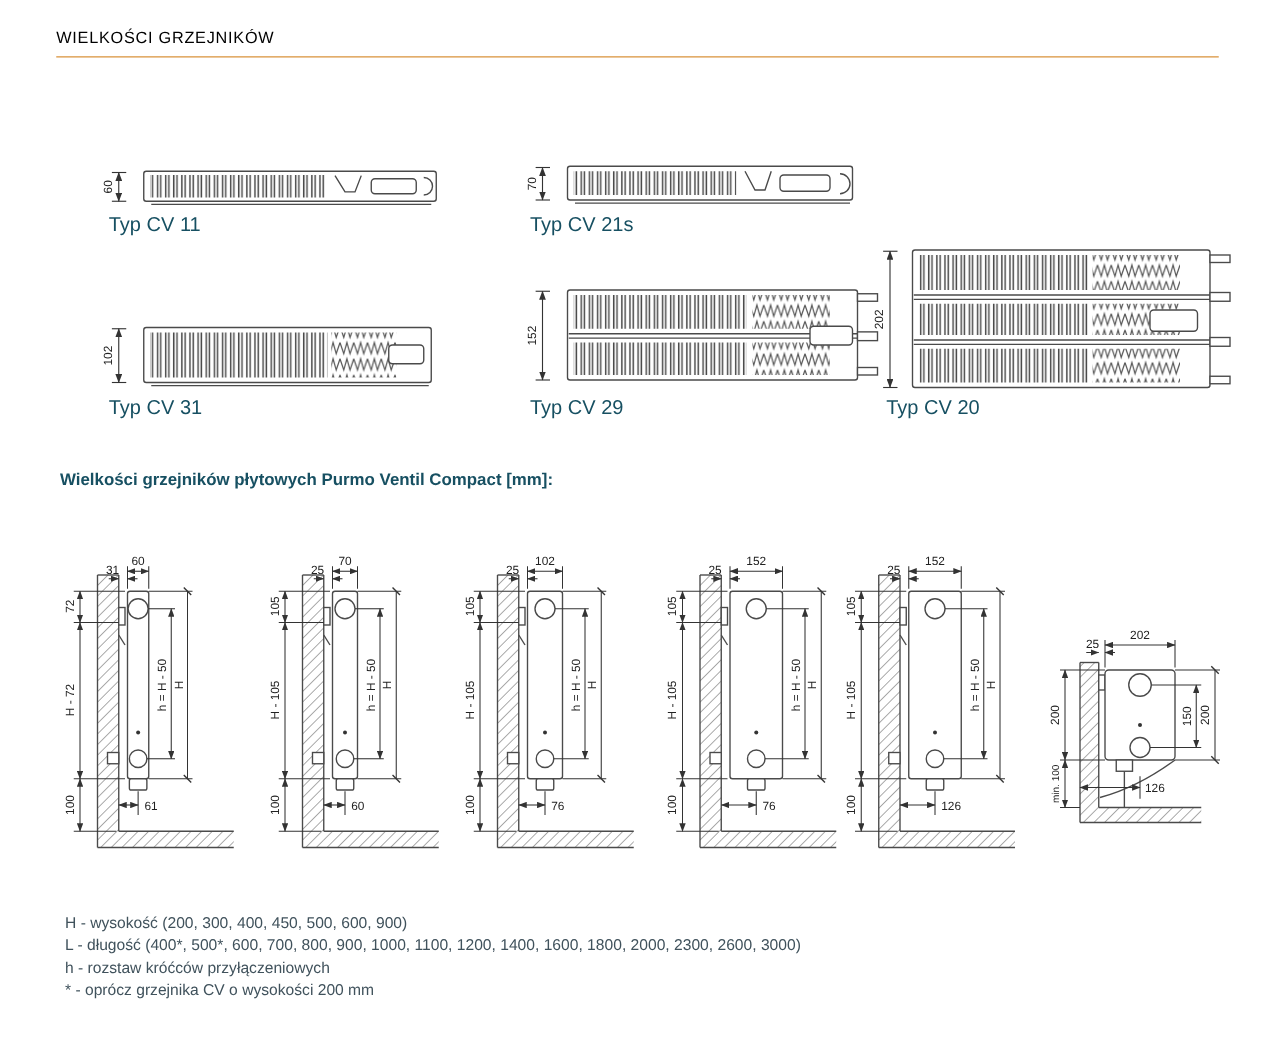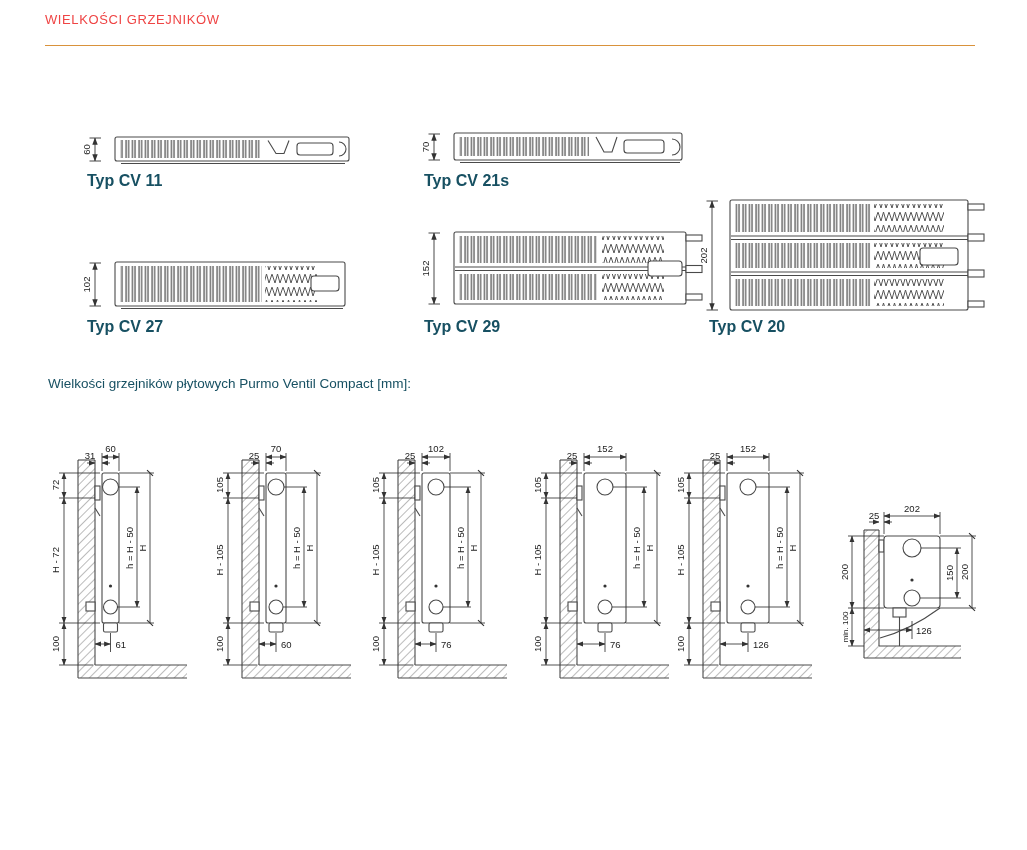--- a/index.html
+++ b/index.html
@@ -1,23 +1,23 @@
 <!DOCTYPE html>
 <html><head>
 <meta charset="utf-8">
 <style>
   *{margin:0;padding:0;box-sizing:border-box}
   html,body{background:#fff}
   body{width:1027px;height:850px;position:relative;overflow:hidden;
        font-family:"Liberation Sans",sans-serif;color:#222}
   .abs{position:absolute}
-  #page-title{left:45px;top:12px;color:#ef4444;font-size:13px;letter-spacing:.6px}
+  #page-title{left:45px;top:22px;color:#000000;font-size:13px;letter-spacing:.6px}
   #title-rule{left:45px;top:45px;width:930px;height:1px;background:#D9923B}
-  .type-label{color:#175062;font-weight:bold;font-size:16px}
-  #dims-heading{left:48px;top:376px;color:#175062;font-weight:normal;font-size:13.5px}
+  .type-label{color:#175062;font-weight:normal;font-size:16px}
+  #dims-heading{left:48px;top:376px;color:#175062;font-weight:bold;font-size:13.5px}
   #legend{left:52px;top:729px;color:#40525C;font-size:12.5px;line-height:18px}
   svg{overflow:visible;position:absolute}
   
   .tv .body rect,.tv .body path,.tv .body line{stroke:#4a4a4a;stroke-width:1.1;fill:none}
   .tv .body rect.white{fill:#fff}
   .tv rect.fins{fill:url(#fins);stroke:none}
   .tv rect.wavr{fill:url(#wav);stroke:none}
   .tv .dims line{stroke:#333;stroke-width:.9}
   .tv text,.sd text{font-family:"Liberation Sans",sans-serif;font-size:9.5px;fill:#222}
   .rot{text-anchor:middle}
@@ -101,21 +101,21 @@
     <text class="rot" x="4.5" y="25.5" transform="rotate(-90 4.5 25.5)">102</text>
   </g>
   <g class="body">
     <rect class="white" x="30" y="3" width="230" height="44" rx="2"></rect>
     <rect class="fins" x="35" y="7" width="142" height="36"></rect>
     <rect class="wavr" x="180" y="7" width="52" height="36"></rect>
     <rect class="white" x="226" y="17" width="28" height="15" rx="3"></rect>
     <line x1="36" y1="49.5" x2="258" y2="49.5"></line>
   </g>
 </svg>
-<div class="abs type-label" style="left:87px;top:318px">Typ CV 27</div>
+<div class="abs type-label" style="left:87px;top:318px">Typ CV 31</div>
 
 <svg class="tv" style="left:424px;top:229px" width="292" height="84">
   <g class="dims">
     <line x1="4.5" y1="4" x2="16" y2="4"></line>
       <line x1="4.5" y1="75" x2="16" y2="75"></line>
     <line x1="10" y1="4" x2="10" y2="75" marker-start="url(#ma)" marker-end="url(#ma)"></line>
     <text class="rot" x="4.5" y="39.5" transform="rotate(-90 4.5 39.5)">152</text>
   </g>
   <g class="body">
     <rect class="white" x="30" y="3" width="232" height="72" rx="2"></rect>
@@ -452,13 +452,17 @@
     <line x1="96" y1="140" x2="132" y2="140"></line>
     <line x1="128" y1="68" x2="128" y2="140" marker-start="url(#ms)" marker-end="url(#ms)"></line>
     <text class="rot" x="123.5" y="104" transform="rotate(-90 123.5 104)">200</text>
     <line x1="20" y1="162" x2="68" y2="162" marker-start="url(#ma)" marker-end="url(#ma)"></line>
     <line x1="68" y1="153" x2="68" y2="171"></line>
     <text x="72" y="165.5">126</text>
   </g>
 </svg>
 
 <div class="abs" id="legend">
+  <div>H - wysokość (200, 300, 400, 450, 500, 600, 900)</div>
+  <div>L - długość (400*, 500*, 600, 700, 800, 900, 1000, 1100, 1200, 1400, 1600, 1800, 2000, 2300, 2600, 3000)</div>
+  <div>h - rozstaw króćców przyłączeniowych</div>
+  <div>* - oprócz grzejnika CV o wysokości 200 mm</div>
 </div>
 
 </body></html>

